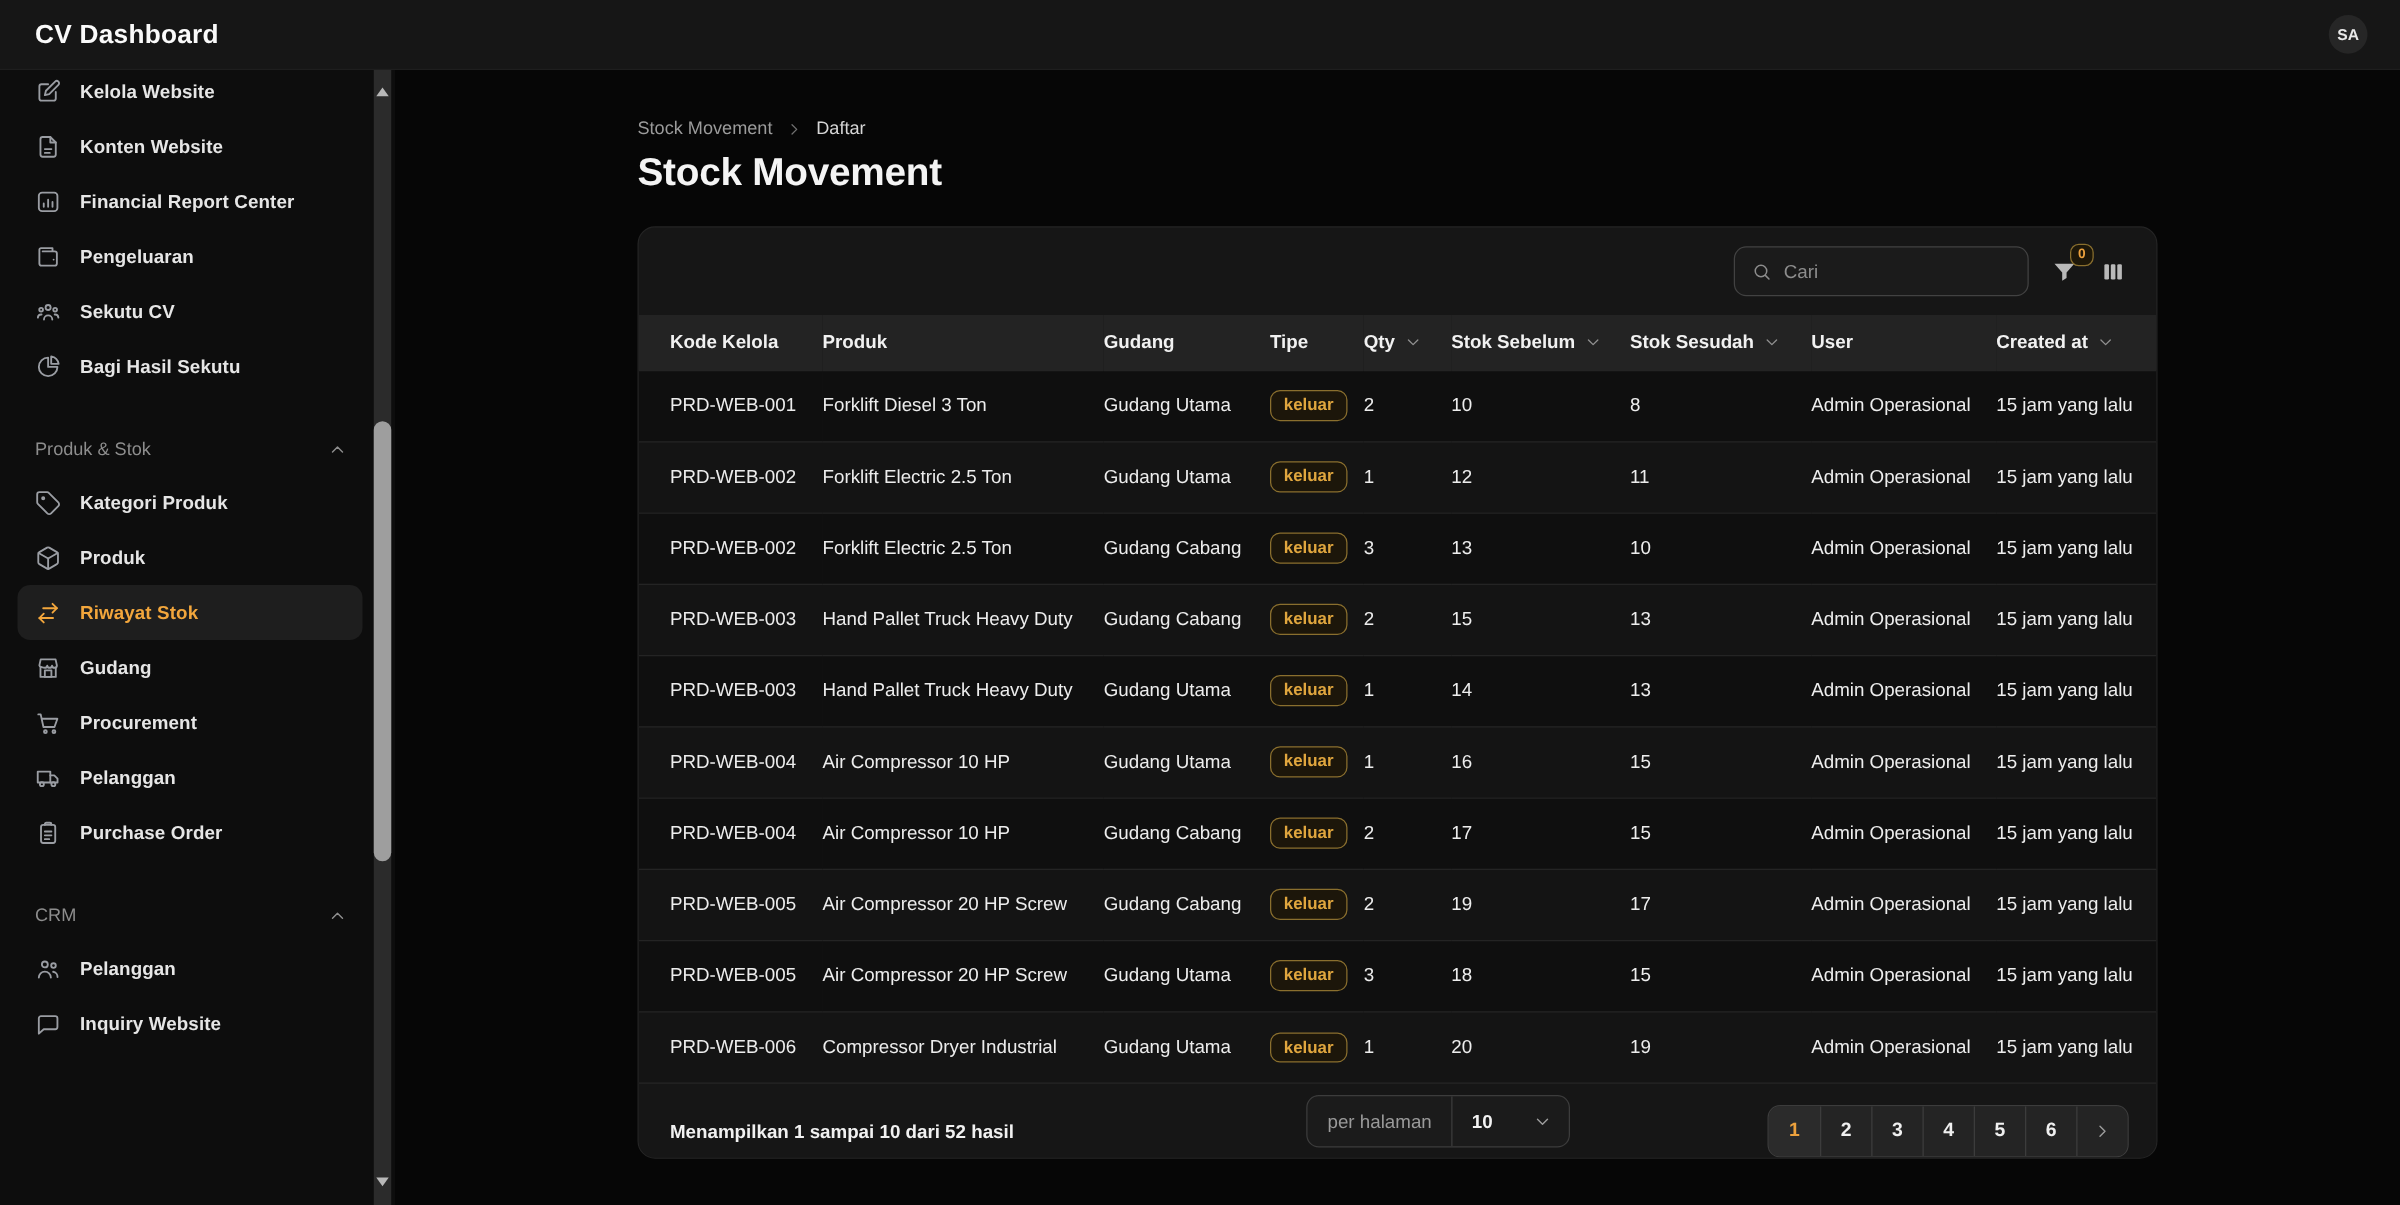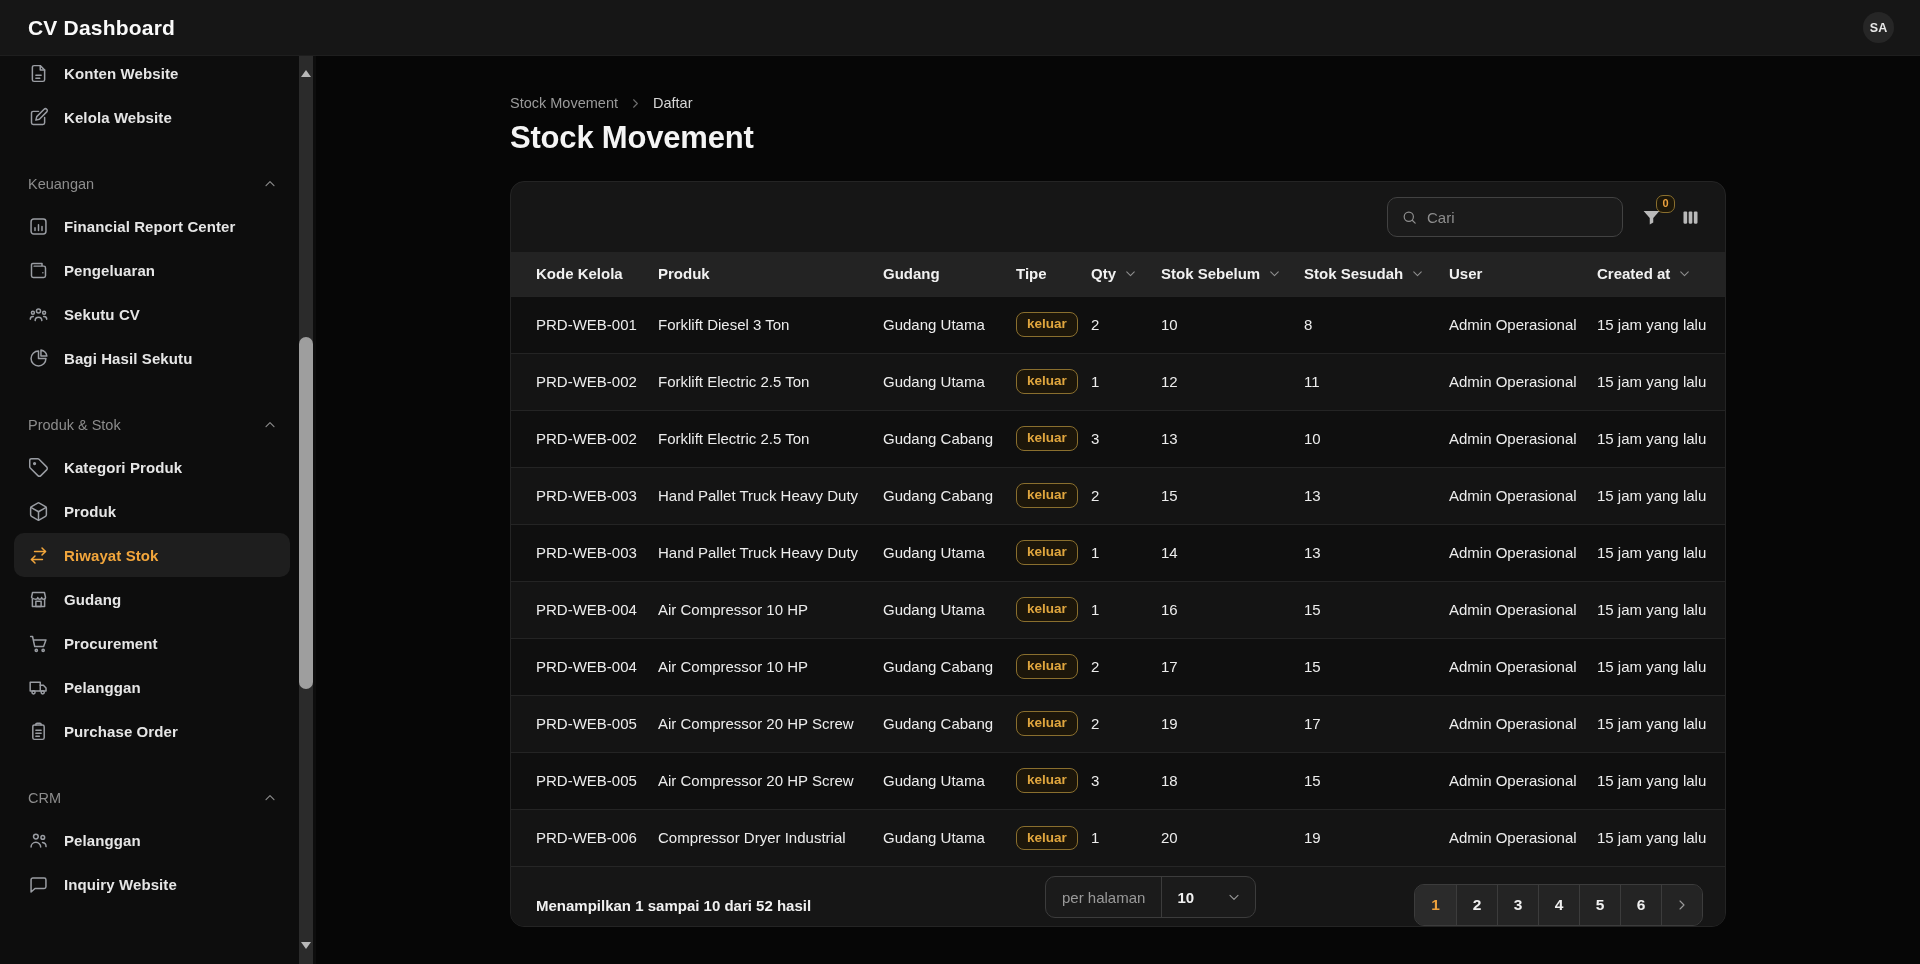--- a/index.html
+++ b/index.html
@@ -175,43 +175,35 @@
   <div class="app-title">CV Dashboard</div>
   <div class="avatar">SA</div>
 </header>
 
 <div class="shell">
   <aside class="sidebar">
     <nav class="nav" id="nav">
         <div class="nav-item">
           <span class="ni-icon">
             <svg class="" viewBox="0 0 24 24" fill="none" stroke="currentColor" stroke-width="1.7" stroke-linecap="round" stroke-linejoin="round">
+              <path d="M12 5H6a2 2 0 0 0-2 2v11a2 2 0 0 0 2 2h11a2 2 0 0 0 2-2v-6"></path>
+              <path d="M18.4 2.6a2.1 2.1 0 0 1 3 3L13 14l-4 1 1-4z"></path>
+            </svg>
+          </span>
+          <span class="ni-label">Kelola Website</span>
+        </div>
+        <div class="nav-item">
+          <span class="ni-icon">
+            <svg class="" viewBox="0 0 24 24" fill="none" stroke="currentColor" stroke-width="1.7" stroke-linecap="round" stroke-linejoin="round">
               <path d="M14 3H7a2 2 0 0 0-2 2v14a2 2 0 0 0 2 2h10a2 2 0 0 0 2-2V8z"></path>
               <path d="M14 3v5h5"></path>
               <path d="M9 14h6M9 17.5h4.5"></path>
             </svg>
           </span>
           <span class="ni-label">Konten Website</span>
-        </div>
-        <div class="nav-item">
-          <span class="ni-icon">
-            <svg class="" viewBox="0 0 24 24" fill="none" stroke="currentColor" stroke-width="1.7" stroke-linecap="round" stroke-linejoin="round">
-              <path d="M12 5H6a2 2 0 0 0-2 2v11a2 2 0 0 0 2 2h11a2 2 0 0 0 2-2v-6"></path>
-              <path d="M18.4 2.6a2.1 2.1 0 0 1 3 3L13 14l-4 1 1-4z"></path>
-            </svg>
-          </span>
-          <span class="ni-label">Kelola Website</span>
-        </div>
-        <div class="nav-section">
-          <span class="ns-label">Keuangan</span>
-          <span style="display:flex;">
-            <svg class="" viewBox="0 0 24 24" fill="none" stroke="currentColor" stroke-width="1.7" stroke-linecap="round" stroke-linejoin="round">
-              <path d="m6 14.5 6-6 6 6"></path>
-            </svg>
-          </span>
         </div>
         <div class="nav-item">
           <span class="ni-icon">
             <svg class="" viewBox="0 0 24 24" fill="none" stroke="currentColor" stroke-width="1.7" stroke-linecap="round" stroke-linejoin="round">
               <rect x="3.5" y="3.5" width="17" height="17" rx="3"></rect>
               <path d="M8 16.5v-3M12 16.5v-6.5M16 16.5v-4.5"></path>
             </svg>
           </span>
           <span class="ni-label">Financial Report Center</span>
         </div>

